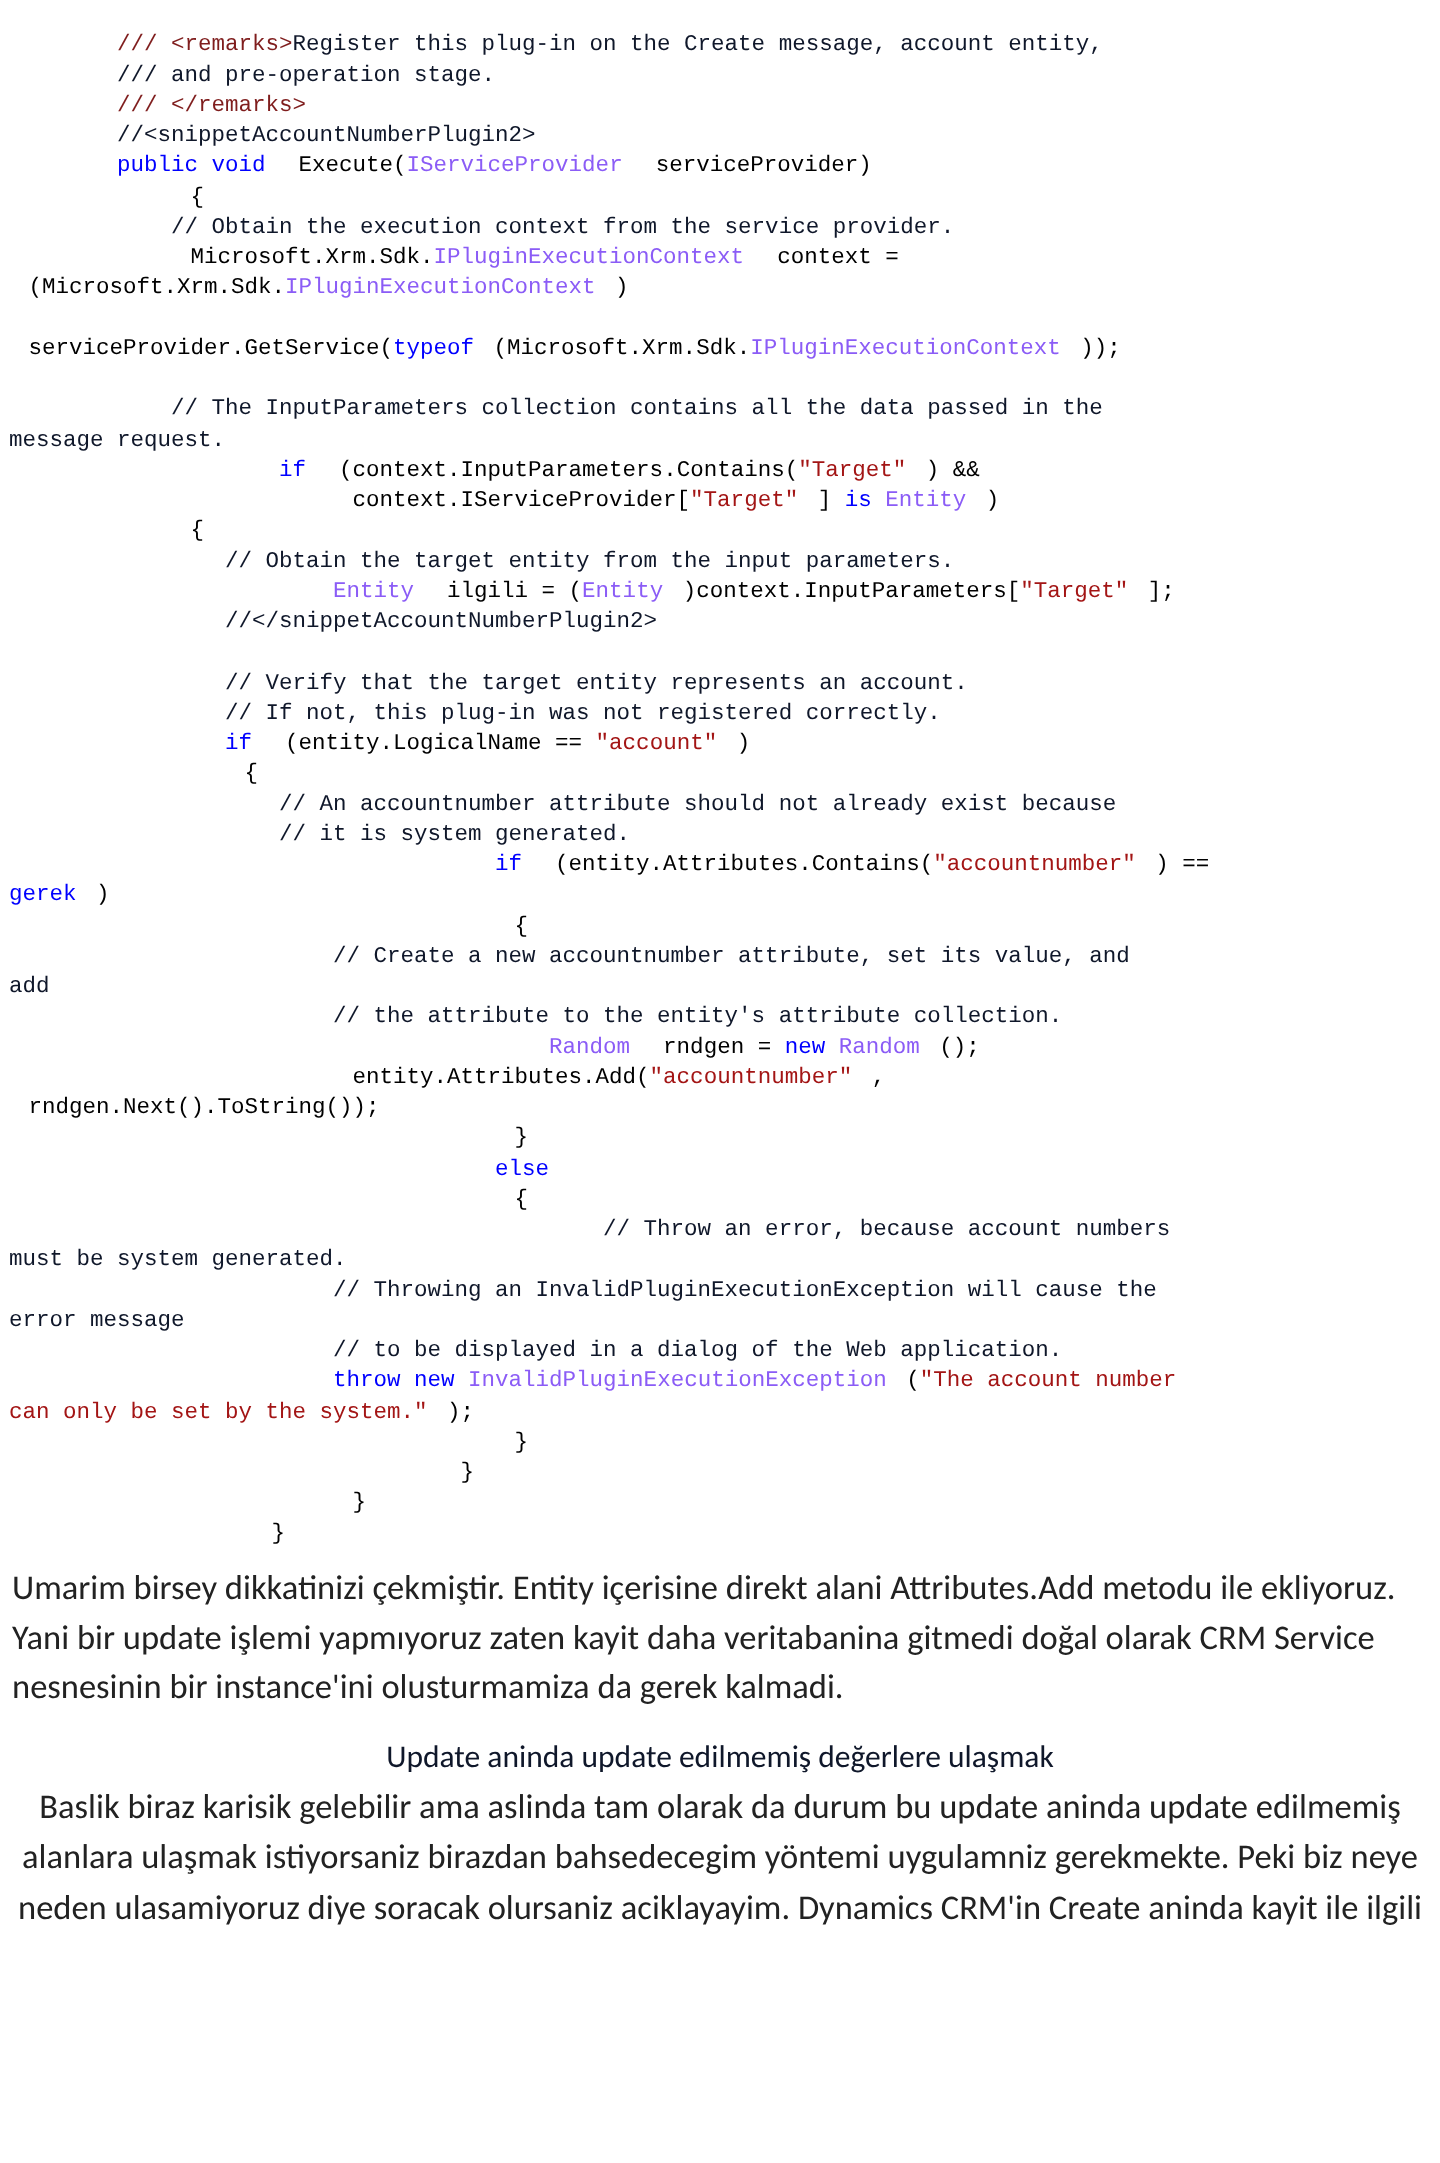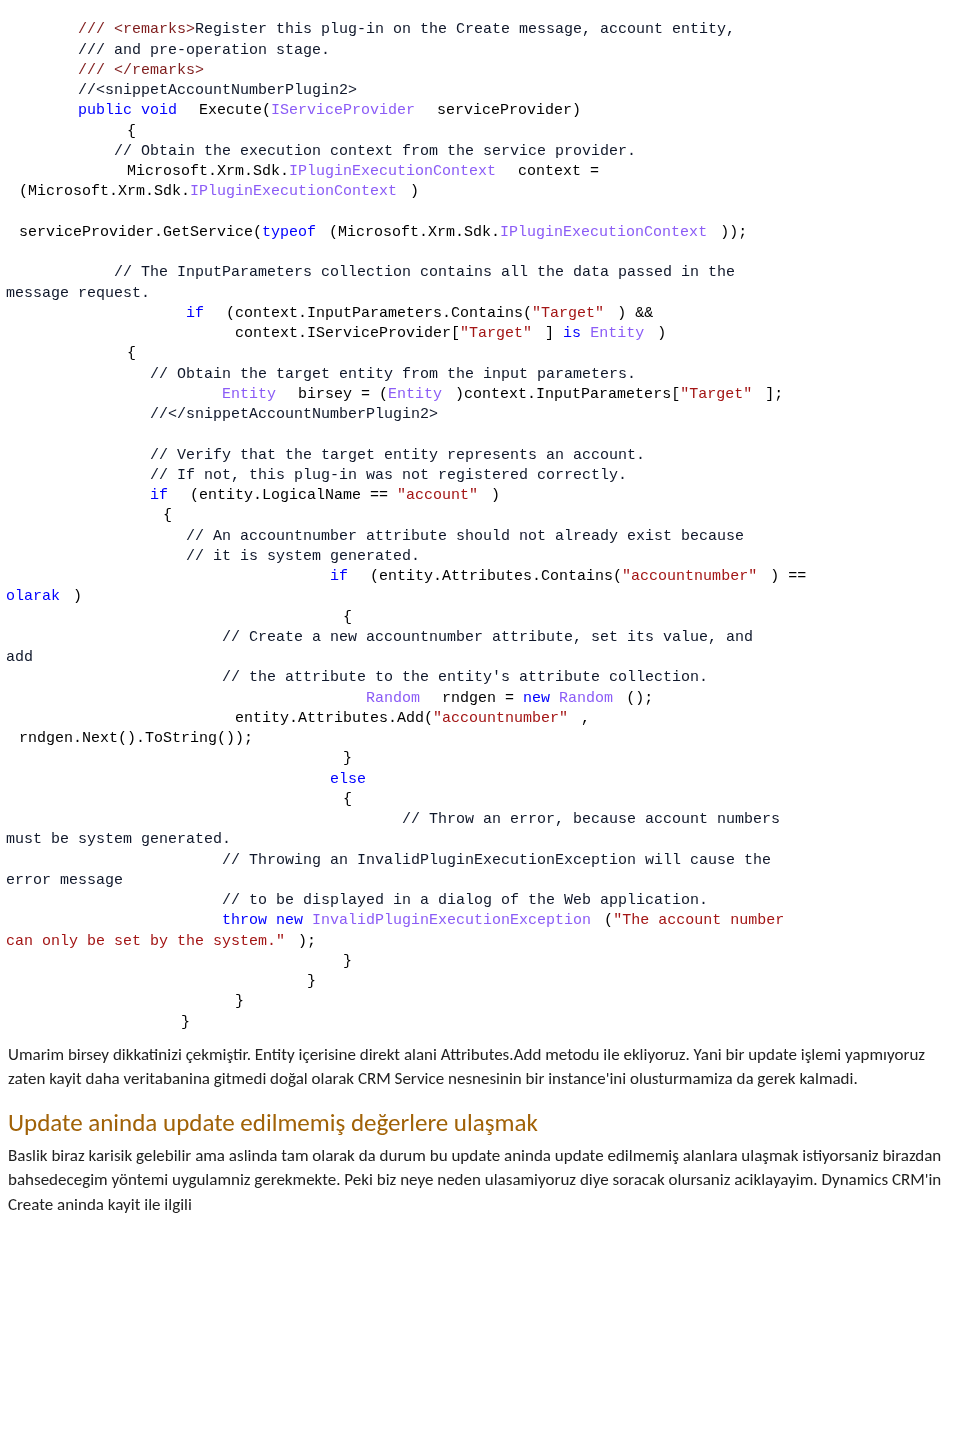--- a/index.html
+++ b/index.html
@@ -18,31 +18,32 @@
     padding: 0 6px 0 6px;
   }
   .c-gray { color: #7f1d1d; }
   .c-green { color: #0f172a; }
   .c-blue { color: #0000ff; }
   .c-type { color: #8b5cf6; }
   .c-str { color: #a31515; }
   .c-black { color: #000000; padding-left: 13px; }
   .prose {
     font-family: Calibri, "Segoe UI", Arial, sans-serif;
-    font-size: 17px;
+    font-size: 23px;
     line-height: 1.45;
     color: #222;
     padding: 10px 8px 0 8px;
   }
   .heading {
     font-family: Calibri, "Segoe UI", Arial, sans-serif;
-    font-size: 25px;
-    color: #a16207;
+    font-size: 21px;
+    color: #0f172a;
     padding: 14px 8px 2px 8px;
     font-weight: 400;
+    text-align: center;
   }
 </style>
 </head>
 <body>
 
 <div class="code-block">
 <span class="c-gray">        /// &lt;remarks&gt;</span><span class="c-green">Register this plug-in on the Create message, account entity,</span>
 <span class="c-green">        /// and pre-operation stage.</span>
 <span class="c-gray">        /// &lt;/remarks&gt;</span>
 <span class="c-green">        //&lt;snippetAccountNumberPlugin2&gt;</span>
@@ -53,31 +54,31 @@
 <span class="c-black">(Microsoft.Xrm.Sdk.</span><span class="c-type">IPluginExecutionContext</span><span class="c-black">)</span>
 
 <span class="c-black">serviceProvider.GetService(</span><span class="c-blue">typeof</span><span class="c-black">(Microsoft.Xrm.Sdk.</span><span class="c-type">IPluginExecutionContext</span><span class="c-black">));</span>
 
 <span class="c-green">            // The InputParameters collection contains all the data passed in the </span>
 <span class="c-green">message request.</span>
 <span class="c-blue">                    if</span><span class="c-black"> (context.InputParameters.Contains(</span><span class="c-str">"Target"</span><span class="c-black">) &amp;&amp;</span>
 <span class="c-black">                        context.IServiceProvider[</span><span class="c-str">"Target"</span><span class="c-black">] </span><span class="c-blue">is</span><span class="c-type"> Entity</span><span class="c-black">)</span>
 <span class="c-black">            {</span>
 <span class="c-green">                // Obtain the target entity from the input parameters.</span>
-<span class="c-type">                        Entity</span><span class="c-black"> birsey = (</span><span class="c-type">Entity</span><span class="c-black">)context.InputParameters[</span><span class="c-str">"Target"</span><span class="c-black">];</span>
+<span class="c-type">                        Entity</span><span class="c-black"> ilgili = (</span><span class="c-type">Entity</span><span class="c-black">)context.InputParameters[</span><span class="c-str">"Target"</span><span class="c-black">];</span>
 <span class="c-green">                //&lt;/snippetAccountNumberPlugin2&gt;</span>
 
 <span class="c-green">                // Verify that the target entity represents an account.</span>
 <span class="c-green">                // If not, this plug-in was not registered correctly.</span>
 <span class="c-blue">                if</span><span class="c-black"> (entity.LogicalName == </span><span class="c-str">"account"</span><span class="c-black">)</span>
 <span class="c-black">                {</span>
 <span class="c-green">                    // An accountnumber attribute should not already exist because</span>
 <span class="c-green">                    // it is system generated.</span>
 <span class="c-blue">                                    if</span><span class="c-black"> (entity.Attributes.Contains(</span><span class="c-str">"accountnumber"</span><span class="c-black">) == </span>
-<span class="c-blue">olarak</span><span class="c-black">)</span>
+<span class="c-blue">gerek</span><span class="c-black">)</span>
 <span class="c-black">                                    {</span>
 <span class="c-green">                        // Create a new accountnumber attribute, set its value, and </span>
 <span class="c-green">add</span>
 <span class="c-green">                        // the attribute to the entity's attribute collection.</span>
 <span class="c-type">                                        Random</span><span class="c-black"> rndgen = </span><span class="c-blue">new</span><span class="c-type"> Random</span><span class="c-black">();</span>
 <span class="c-black">                        entity.Attributes.Add(</span><span class="c-str">"accountnumber"</span><span class="c-black">, </span>
 <span class="c-black">rndgen.Next().ToString());</span>
 <span class="c-black">                                    }</span>
 <span class="c-blue">                                    else</span>
 <span class="c-black">                                    {</span>
@@ -91,13 +92,13 @@
 <span class="c-black">                                    }</span>
 <span class="c-black">                                }</span>
 <span class="c-black">                        }</span>
 <span class="c-black">                  }</span>
 </div>
 
 <div class="prose">Umarim birsey dikkatinizi çekmiştir. Entity içerisine direkt alani Attributes.Add metodu ile ekliyoruz. Yani bir update işlemi yapmıyoruz zaten kayit daha veritabanina gitmedi doğal olarak CRM Service nesnesinin bir instance'ini olusturmamiza da gerek kalmadi.</div>
 
 <div class="heading">Update aninda update edilmemiş değerlere ulaşmak</div>
 
-<div class="prose" style="padding-top:2px;">Baslik biraz karisik gelebilir ama aslinda tam olarak da durum bu update aninda update edilmemiş alanlara ulaşmak istiyorsaniz birazdan bahsedecegim yöntemi uygulamniz gerekmekte. Peki biz neye neden ulasamiyoruz diye soracak olursaniz aciklayayim. Dynamics CRM'in Create aninda kayit ile ilgili</div>
+<div class="prose" style="padding-top:2px;text-align:center;">Baslik biraz karisik gelebilir ama aslinda tam olarak da durum bu update aninda update edilmemiş alanlara ulaşmak istiyorsaniz birazdan bahsedecegim yöntemi uygulamniz gerekmekte. Peki biz neye neden ulasamiyoruz diye soracak olursaniz aciklayayim. Dynamics CRM'in Create aninda kayit ile ilgili</div>
 
 </body></html>

